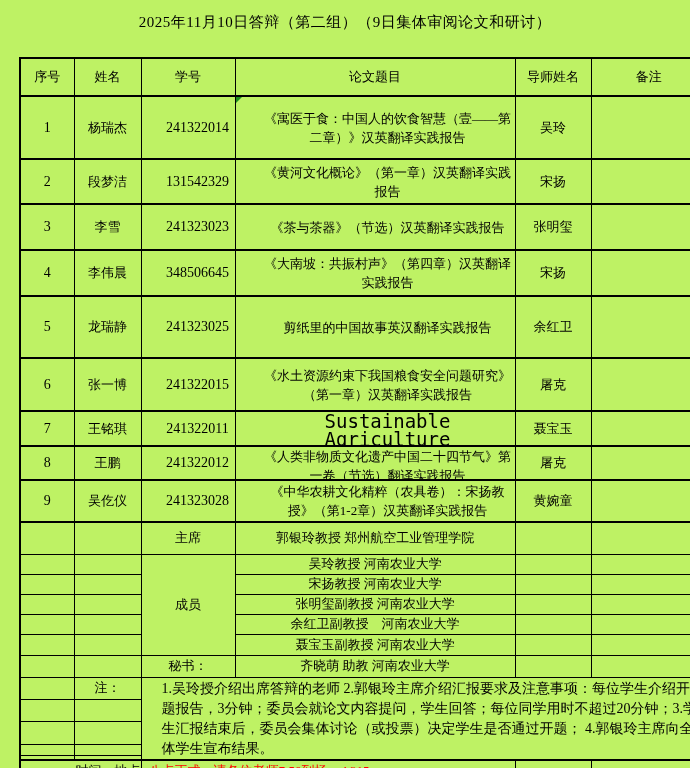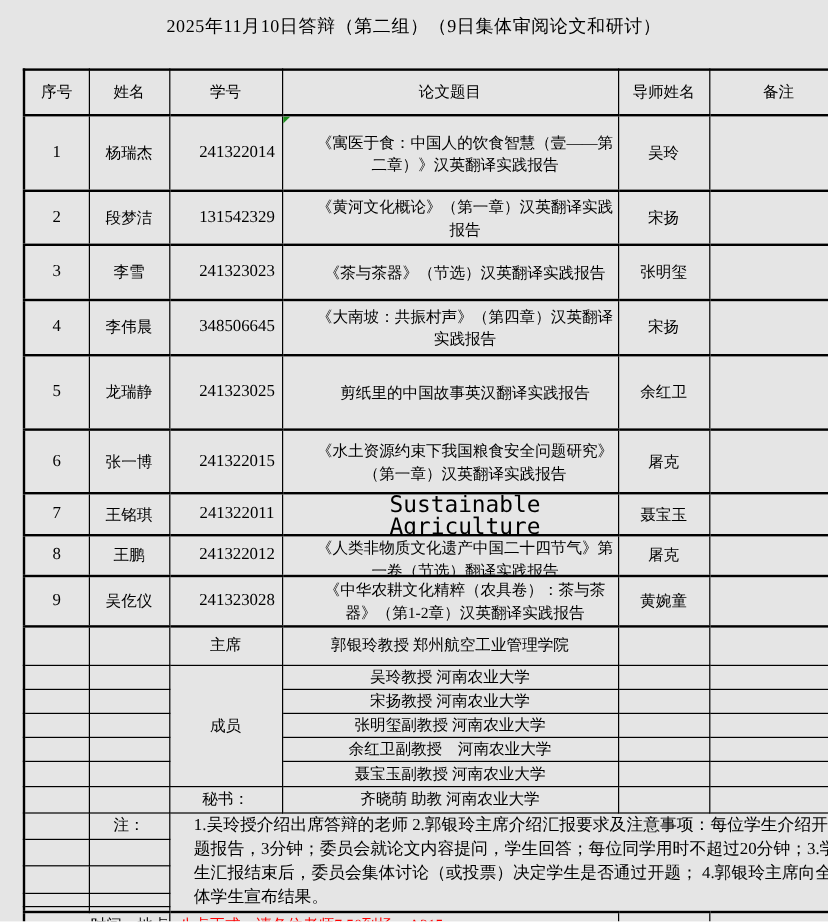--- a/index.html
+++ b/index.html
@@ -1,20 +1,20 @@
 <!DOCTYPE html>
 <html><head>
 <meta charset="utf-8">
 <style>
   * { box-sizing: border-box; margin: 0; padding: 0; }
   html,body { background:#fff; }
   .page {
     position: relative;
     width: 690px; height: 768px;
-    background: #e5e5e5;
+    background: #bef264;
     font-family: "Liberation Serif", serif;
     color: #000;
     overflow: hidden;
   }
   .title {
     position: absolute; top: 13px; left: 0; right: 0;
     text-align: center;
     font-size: 15px;
     letter-spacing: .5px;
   }
@@ -182,21 +182,21 @@
       </td>
       <td>屠克</td>
       <td></td>
     </tr>
 
     <tr class="hb" style="height:42px">
       <td class="num">9</td>
       <td>吴仡仪</td>
       <td class="sid">241323028</td>
       <td class="titlecell">
-        <div class="clip" style="height:40px">《中华农耕文化精粹（农具卷）：茶与茶器》（第1-2章）汉英翻译实践报告</div>
+        <div class="clip" style="height:40px">《中华农耕文化精粹（农具卷）：宋扬教授》（第1-2章）汉英翻译实践报告</div>
       </td>
       <td>黄婉童</td>
       <td class="sel-right">
         <span></span>
       </td>
     </tr>
 
     <tr style="height:32px">
       <td></td>
       <td></td>

